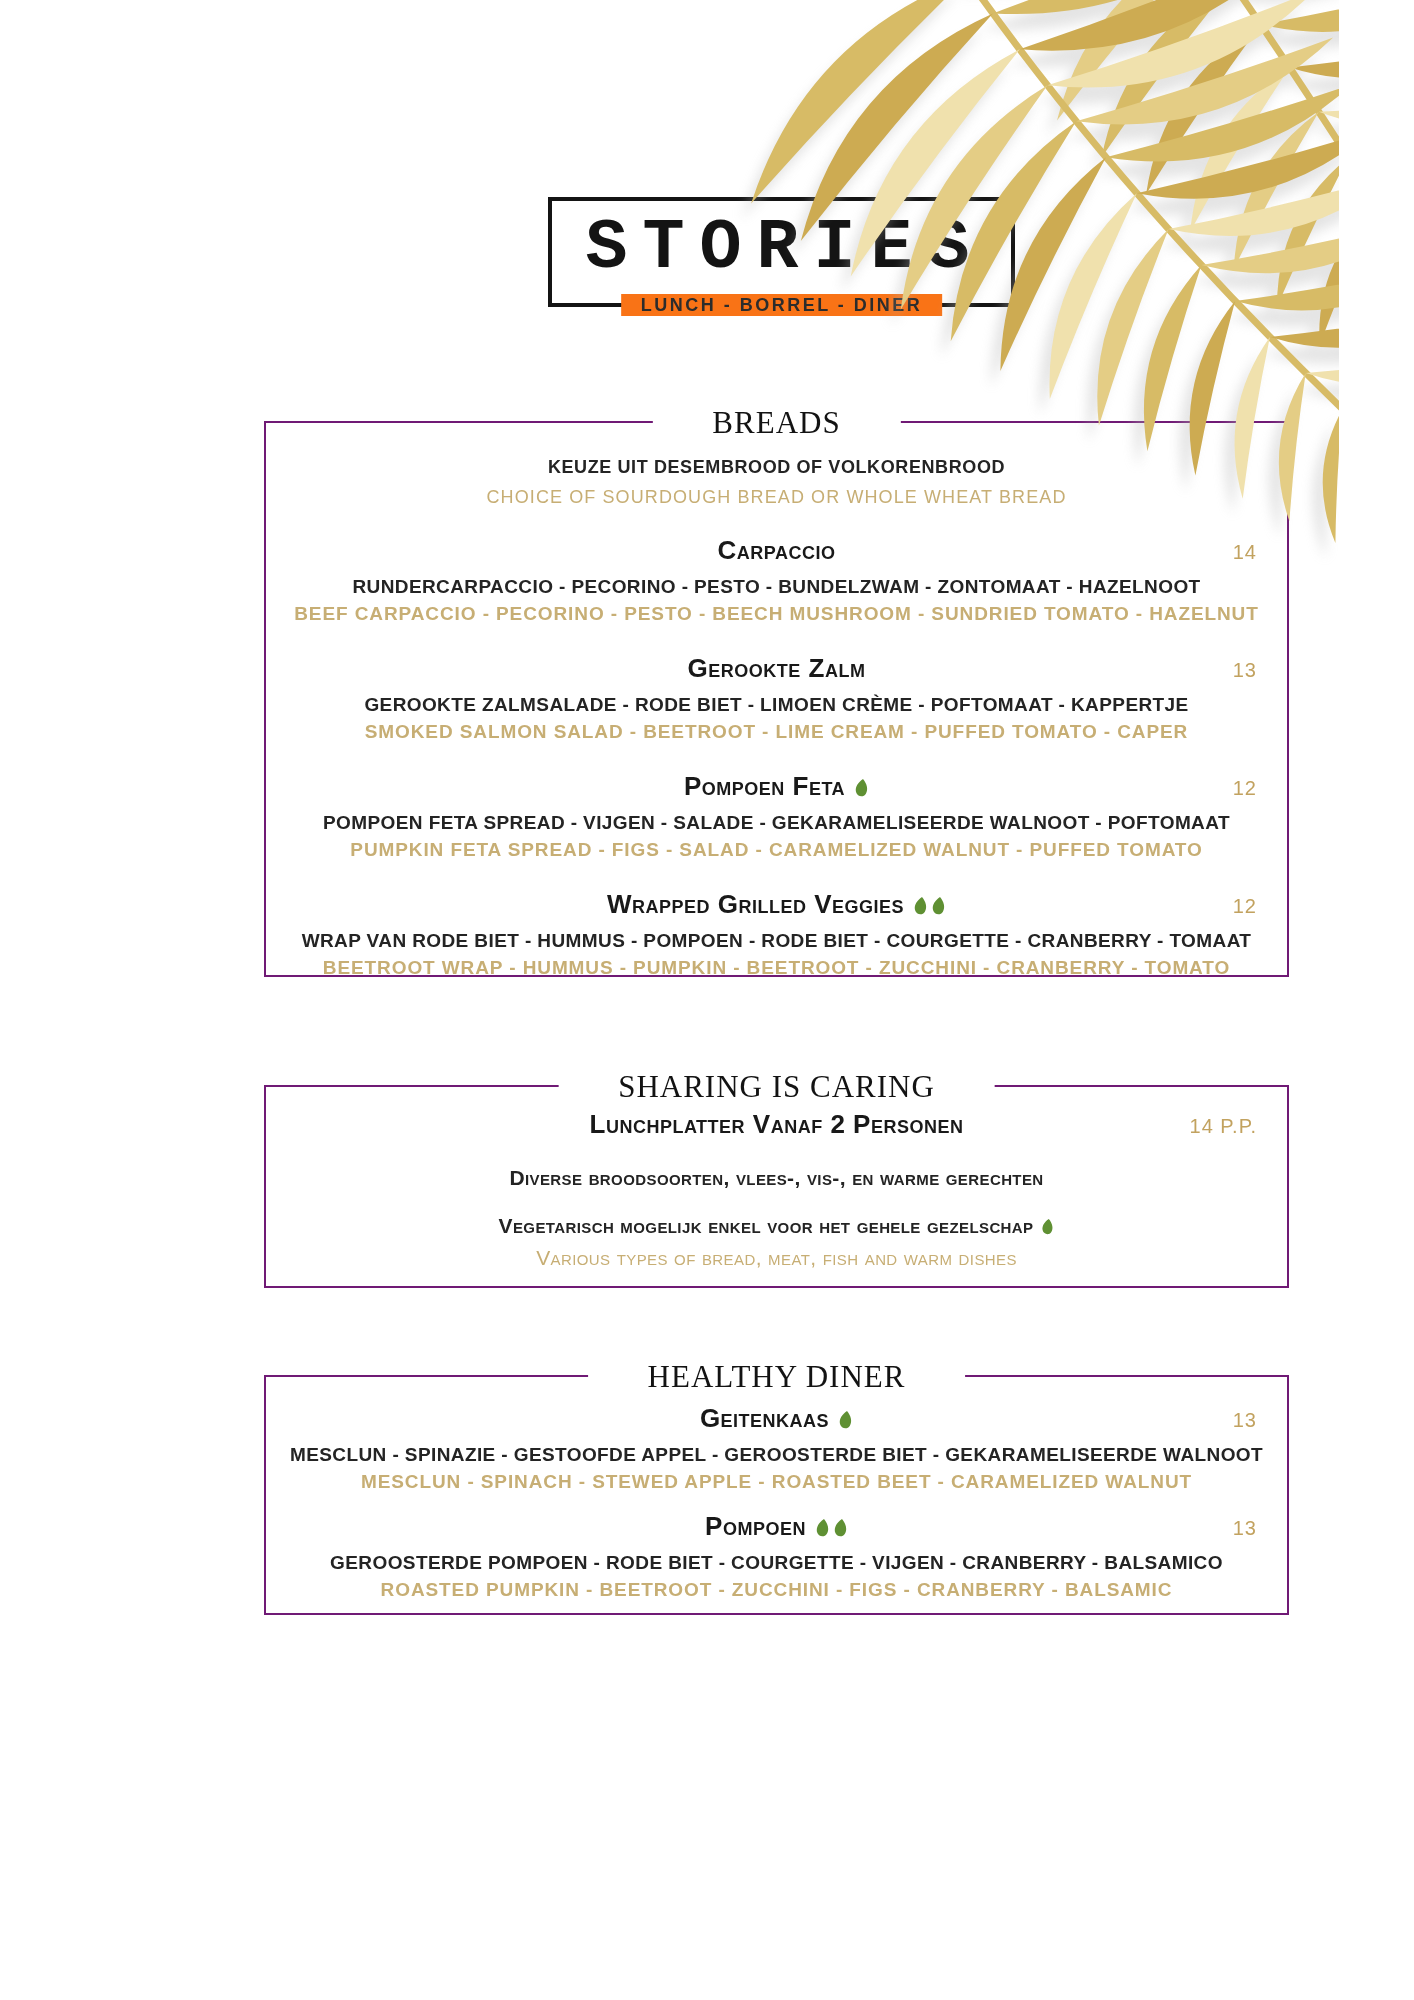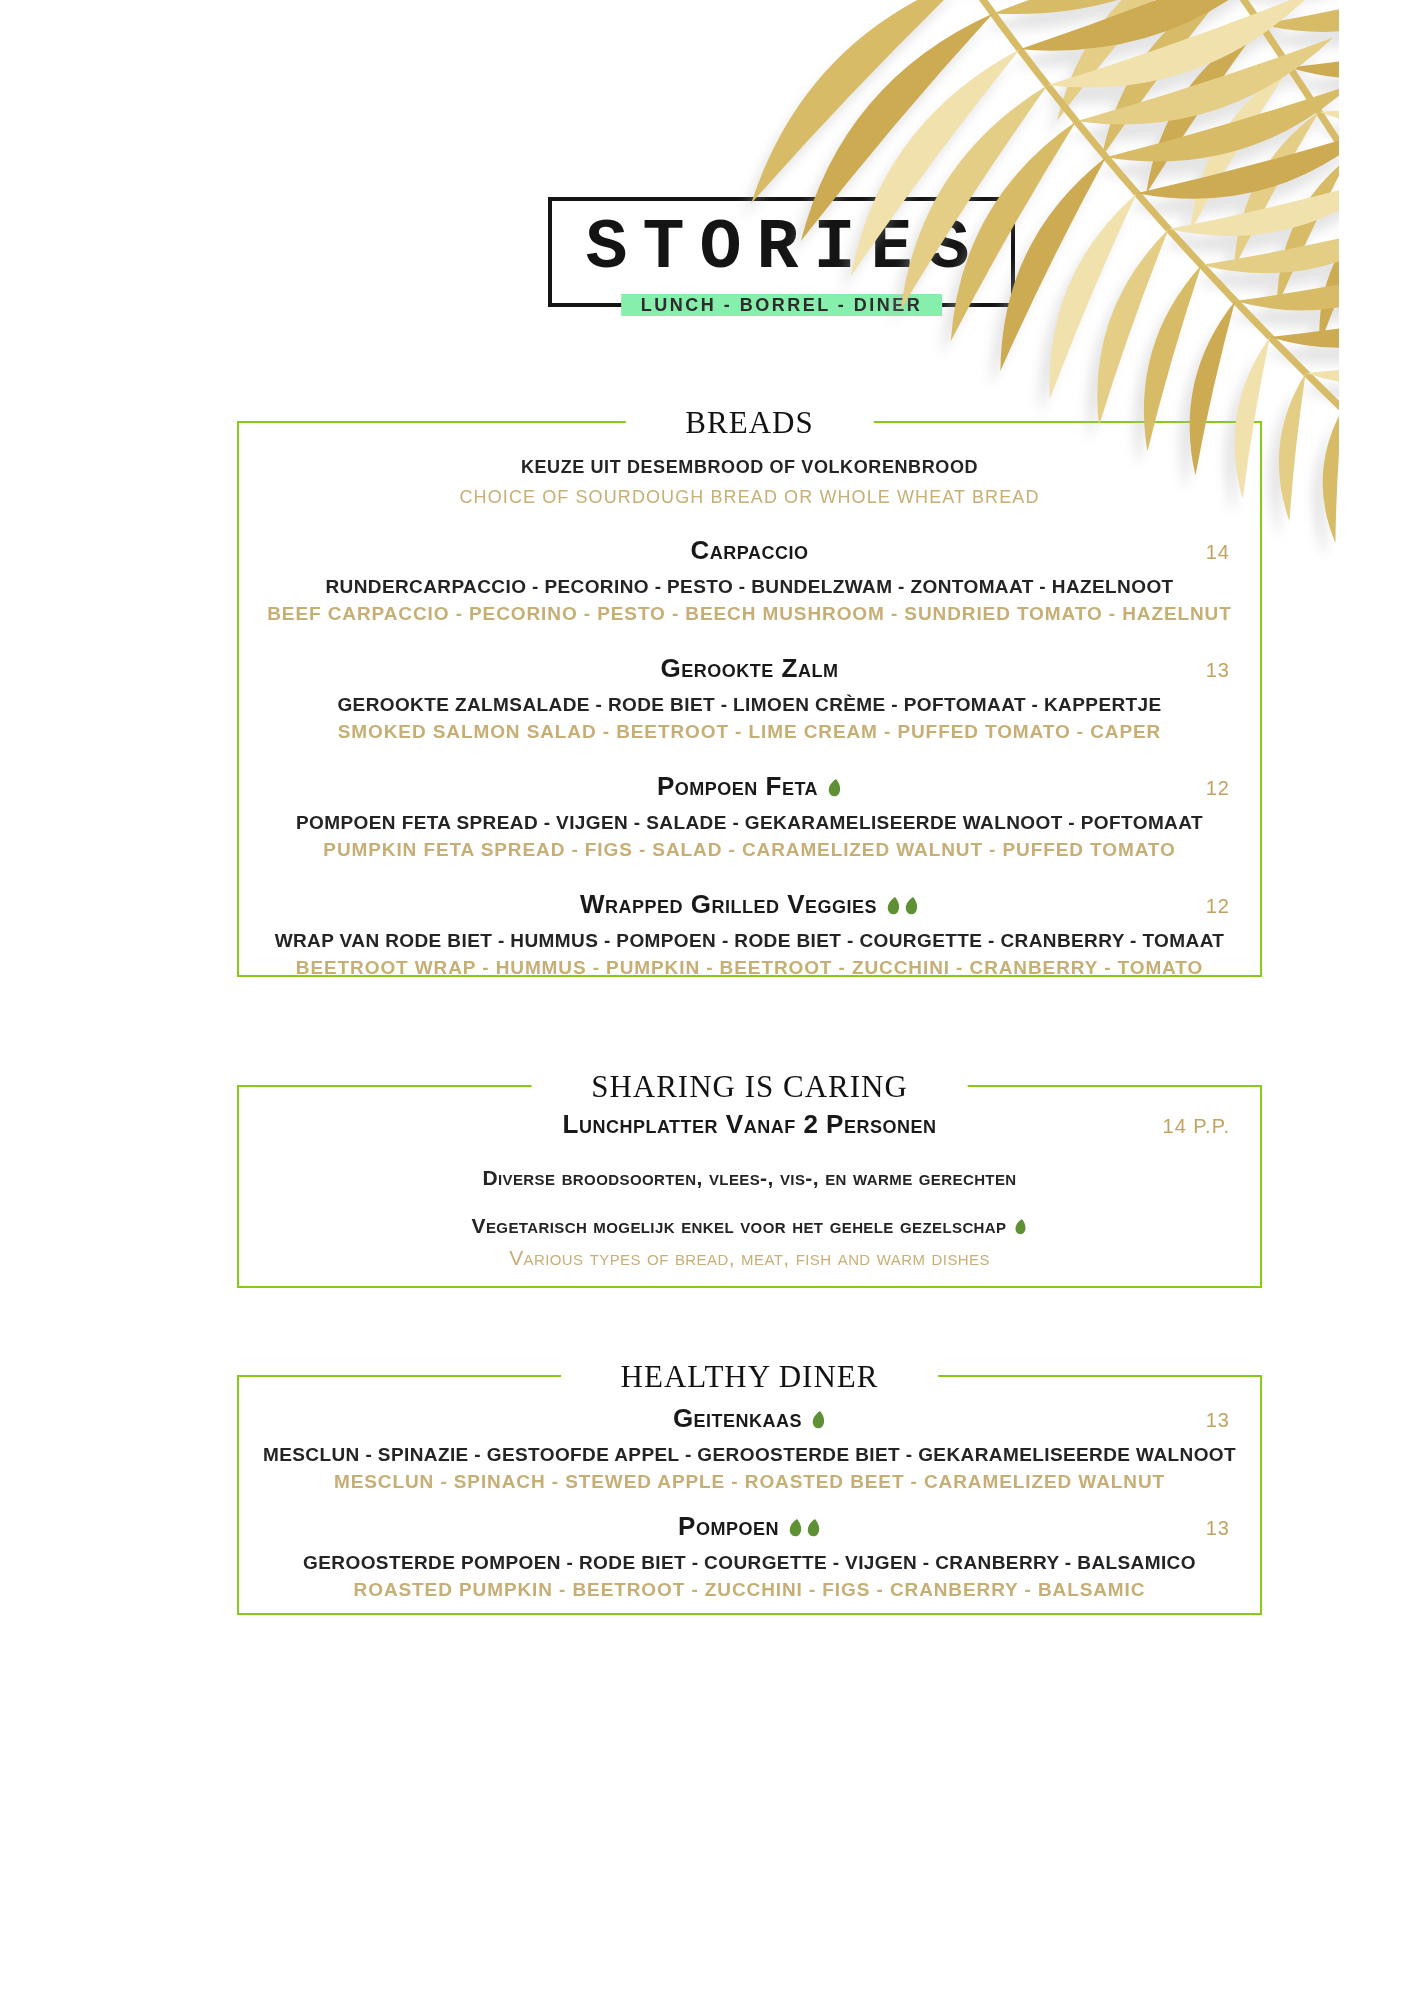--- a/index.html
+++ b/index.html
@@ -30,29 +30,29 @@
     z-index:2;
   }
   .logo-text{
     font-family:"Liberation Mono", monospace;
     font-weight:700; font-size:70px; line-height:1;
     letter-spacing:15px; text-indent:7px;
     color:#141414; padding-bottom:6px; white-space:nowrap;
   }
   .logo-tagline{
     position:absolute; left:50%; bottom:-13px; transform:translateX(-50%);
-    background:#86efac; padding:0 20px;
+    background:#f97316; padding:0 20px;
     font-size:18px; line-height:22px; letter-spacing:2.5px;
     font-weight:700; color:#2c2c2c; white-space:nowrap;
   }
 
   
   .menu-box{
-    position:absolute; left:162px; width:1025px;
-    border:2px solid #84cc16; background:transparent;
+    position:absolute; left:189px; width:1025px;
+    border:2px solid #701a75; background:transparent;
     text-align:center; z-index:1;
   }
   #box-breads  { top:421px;  height:556px; }
   #box-sharing { top:1085px; height:203px; }
   #box-healthy { top:1375px; height:240px; }
 
   .box-label{
     position:absolute; top:-19px; left:50%; transform:translateX(-50%);
     background:#ffffff; padding:0 60px;
     font-family:"Liberation Serif", serif; font-weight:400;

